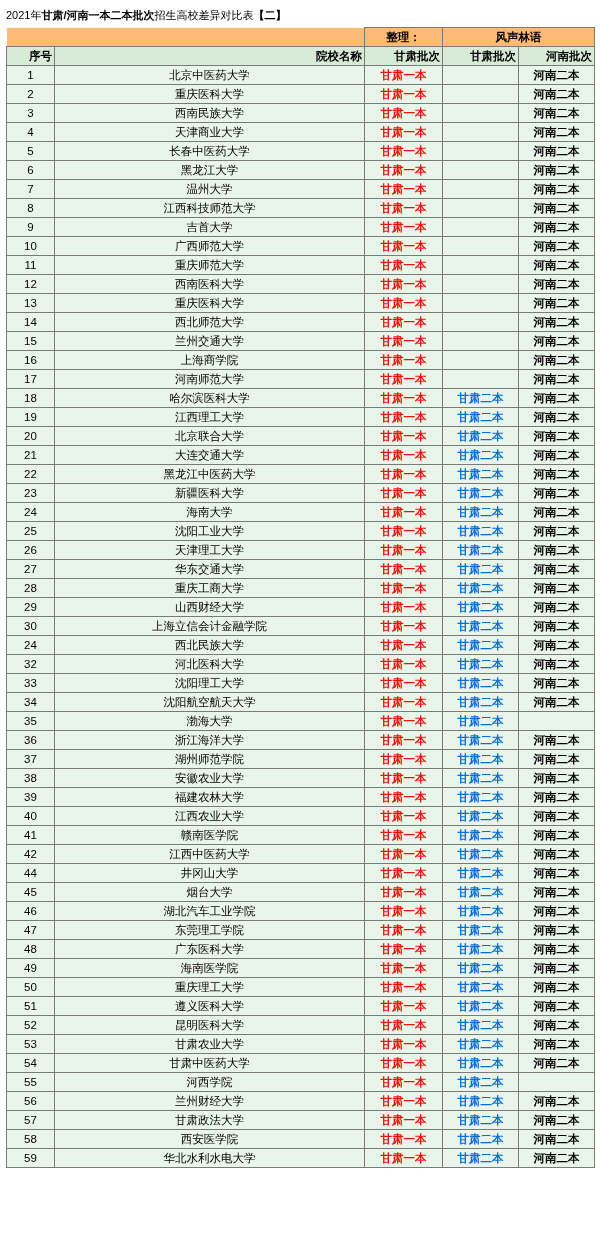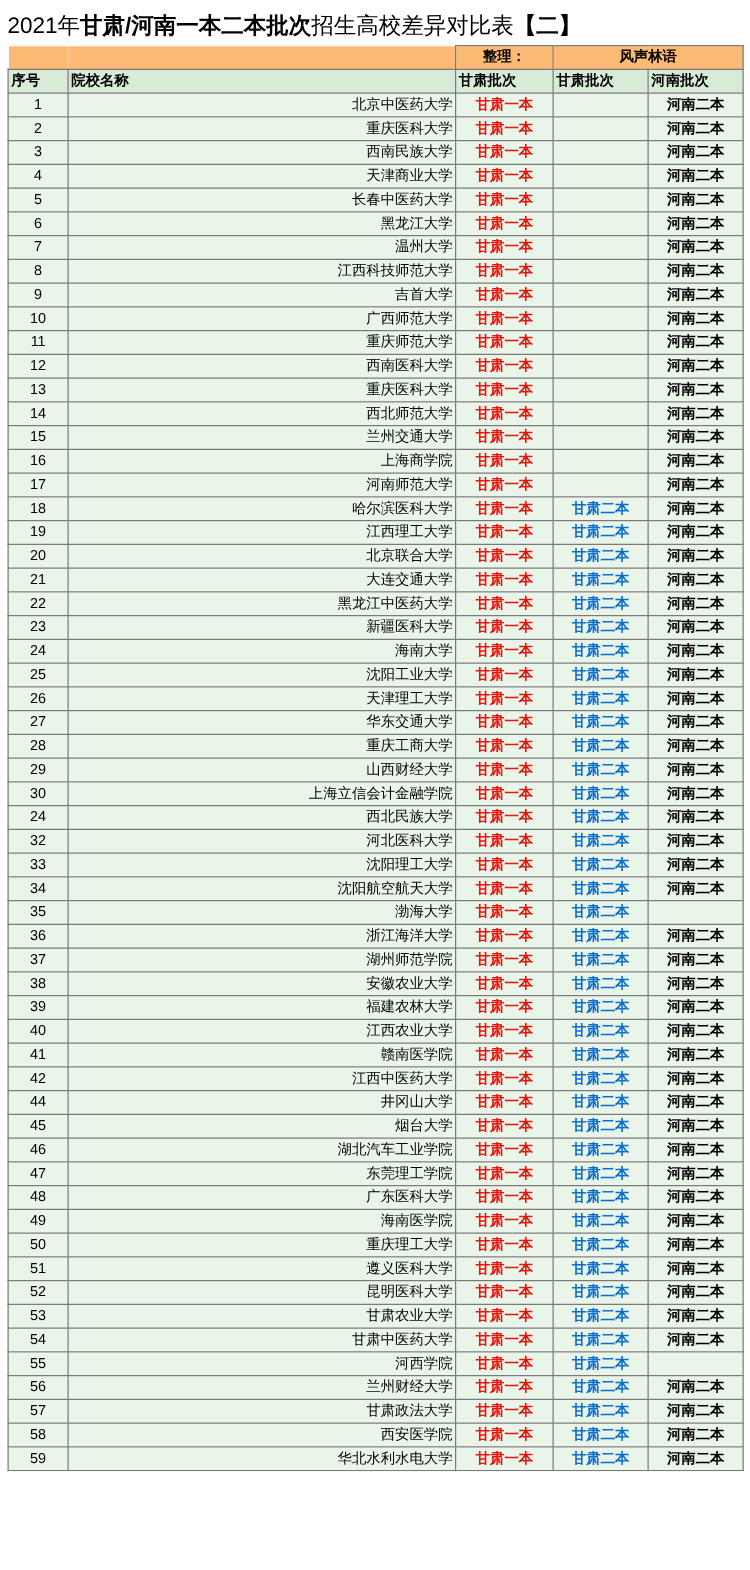--- a/index.html
+++ b/index.html
@@ -11,21 +11,21 @@
     width: 600px;
     font-family: "Liberation Sans", sans-serif;
     color: #000000;
   }
   .page {
     width: 600px;
     box-sizing: border-box;
     padding: 6px 0 0 0;
   }
   .title {
-    font-size: 18px;
+    font-size: 11px;
     font-weight: bold;
     padding: 2px 0 4px 6px;
     letter-spacing: 0px;
     white-space: nowrap;
   }
   .title .plain {
     font-weight: normal;
   }
   table.grid {
     border-collapse: collapse;
@@ -57,32 +57,32 @@
     font-weight: bold;
     text-align: center;
     padding: 0 2px 2px 2px;
     height: 20px;
   }
   .credit-row td.blank {
     border: none;
   }
   .hdr td {
     background: #d7ebd7;
-    text-align: left;
+    text-align: right;
     font-weight: bold;
     font-size: 11.5px;
   }
   .row td {
     background: #eaf5ea;
   }
   td.idx {
     text-align: center;
   }
   td.name {
-    text-align: right;
+    text-align: center;
     padding-left: 20px;
   }
   td.batch {
     text-align: center;
     font-weight: bold;
   }
   .red { color: #e8140c; margin-left: 48px; }
   .blue { color: #0a6ed1; }
 </style>
 </head>

